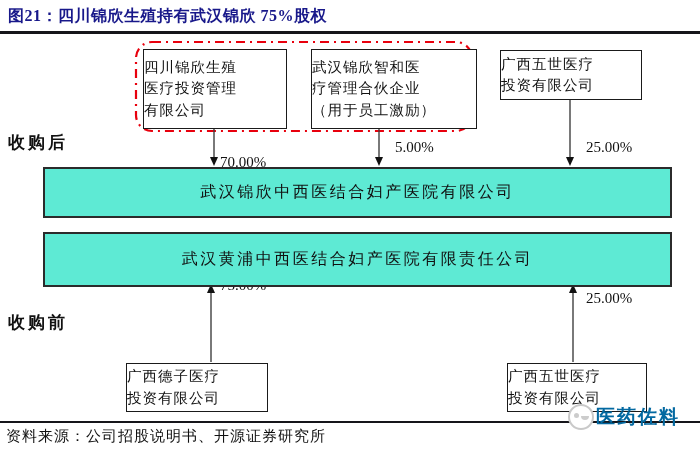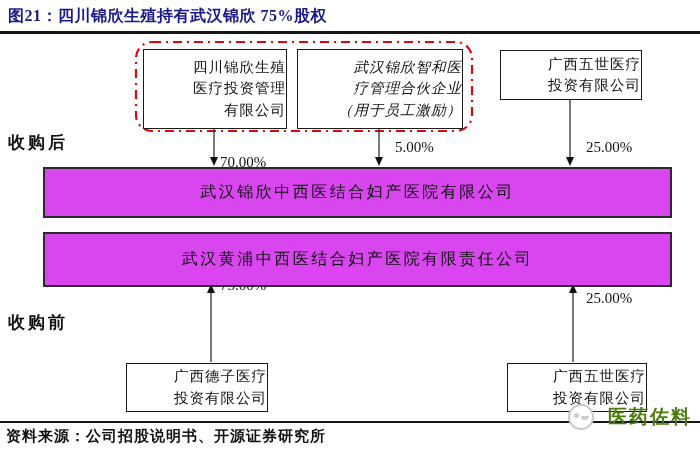--- a/index.html
+++ b/index.html
@@ -8,40 +8,40 @@
     font-family:"Liberation Serif","DejaVu Serif",serif;overflow:hidden;
   }
   .title-row{position:absolute;left:8px;top:6px;white-space:nowrap;}
   .fig-label,.fig-title{
     color:#18188a;font-weight:bold;font-size:16px;letter-spacing:0.5px;
   }
   .title-underline{position:absolute;left:0;top:31px;width:700px;height:2.5px;background:#15151a;}
   .svg-layer{position:absolute;left:0;top:0;width:700px;height:453px;pointer-events:none;}
   .node{
     position:absolute;background:#ffffff;border:1.6px solid #1a1a1a;
-    display:flex;flex-direction:column;align-items:flex-end;justify-content:center;
+    display:flex;flex-direction:column;align-items:flex-start;justify-content:center;
     font-size:14.5px;color:#111;line-height:1.45;letter-spacing:1px;text-align:center;
   }
   .target{
-    position:absolute;left:43px;width:625px;background:#d946ef;border:2px solid #2b2b2b;
+    position:absolute;left:43px;width:625px;background:#5eead4;border:2px solid #2b2b2b;
     display:flex;align-items:center;justify-content:center;
     font-size:16px;color:#111;letter-spacing:2.5px;text-align:right;
   }
   .stage-label{
     position:absolute;left:8px;font-size:17px;font-weight:bold;color:#111;letter-spacing:3px;white-space:nowrap;
   }
   .pct{
     position:absolute;font-size:15px;color:#111;white-space:nowrap;
     font-family:"Liberation Serif","DejaVu Serif",serif;
   }
   .footer-line{position:absolute;left:0;top:421px;width:700px;height:1.6px;background:#15151a;}
-  .source-row{position:absolute;left:6px;top:427px;font-size:15px;font-weight:bold;color:#111;letter-spacing:1px;white-space:nowrap;}
+  .source-row{position:absolute;left:6px;top:427px;font-size:15px;font-weight:normal;color:#111;letter-spacing:1px;white-space:nowrap;}
   .watermark{
-    position:absolute;left:568px;top:404px;display:flex;align-items:center;gap:14px;
-    color:#4d7c0f;z-index:3;
+    position:absolute;left:568px;top:404px;display:flex;align-items:center;gap:2px;
+    color:#0369a1;z-index:3;
   }
   .wm-icon{
     width:22px;height:22px;border-radius:50%;border:2.5px solid #c9c9c9;background:#ffffff;
     position:relative;flex:0 0 auto;
   }
   .wm-icon::before{
     content:"";position:absolute;left:4px;top:7px;width:5px;height:5px;border-radius:50%;background:#cccccc;
   }
   .wm-icon::after{
     content:"";position:absolute;right:3px;top:10px;width:8px;height:4px;border-radius:0 0 6px 6px;background:#cccccc;
@@ -76,21 +76,21 @@
     <line x1="573" y1="362" x2="573" y2="292" stroke="#404040" stroke-width="1.4"></line>
     <polygon points="569,293 577,293 573,284" fill="#111"></polygon>
   </svg>
 
   <div class="node" style="left:143px;top:49px;width:142px;height:78px;">
     <span>四川锦欣生殖</span>
     <span>医疗投资管理</span>
     <span>有限公司</span>
   </div>
 
-  <div class="node" style="left:297px;top:49px;width:164px;height:78px;font-style:italic;">
+  <div class="node" style="left:311px;top:49px;width:164px;height:78px;">
     <span>武汉锦欣智和医</span>
     <span>疗管理合伙企业</span>
     <span>（用于员工激励）</span>
   </div>
 
   <div class="node" style="left:500px;top:50px;width:140px;height:48px;">
     <span>广西五世医疗</span>
     <span>投资有限公司</span>
   </div>
 

